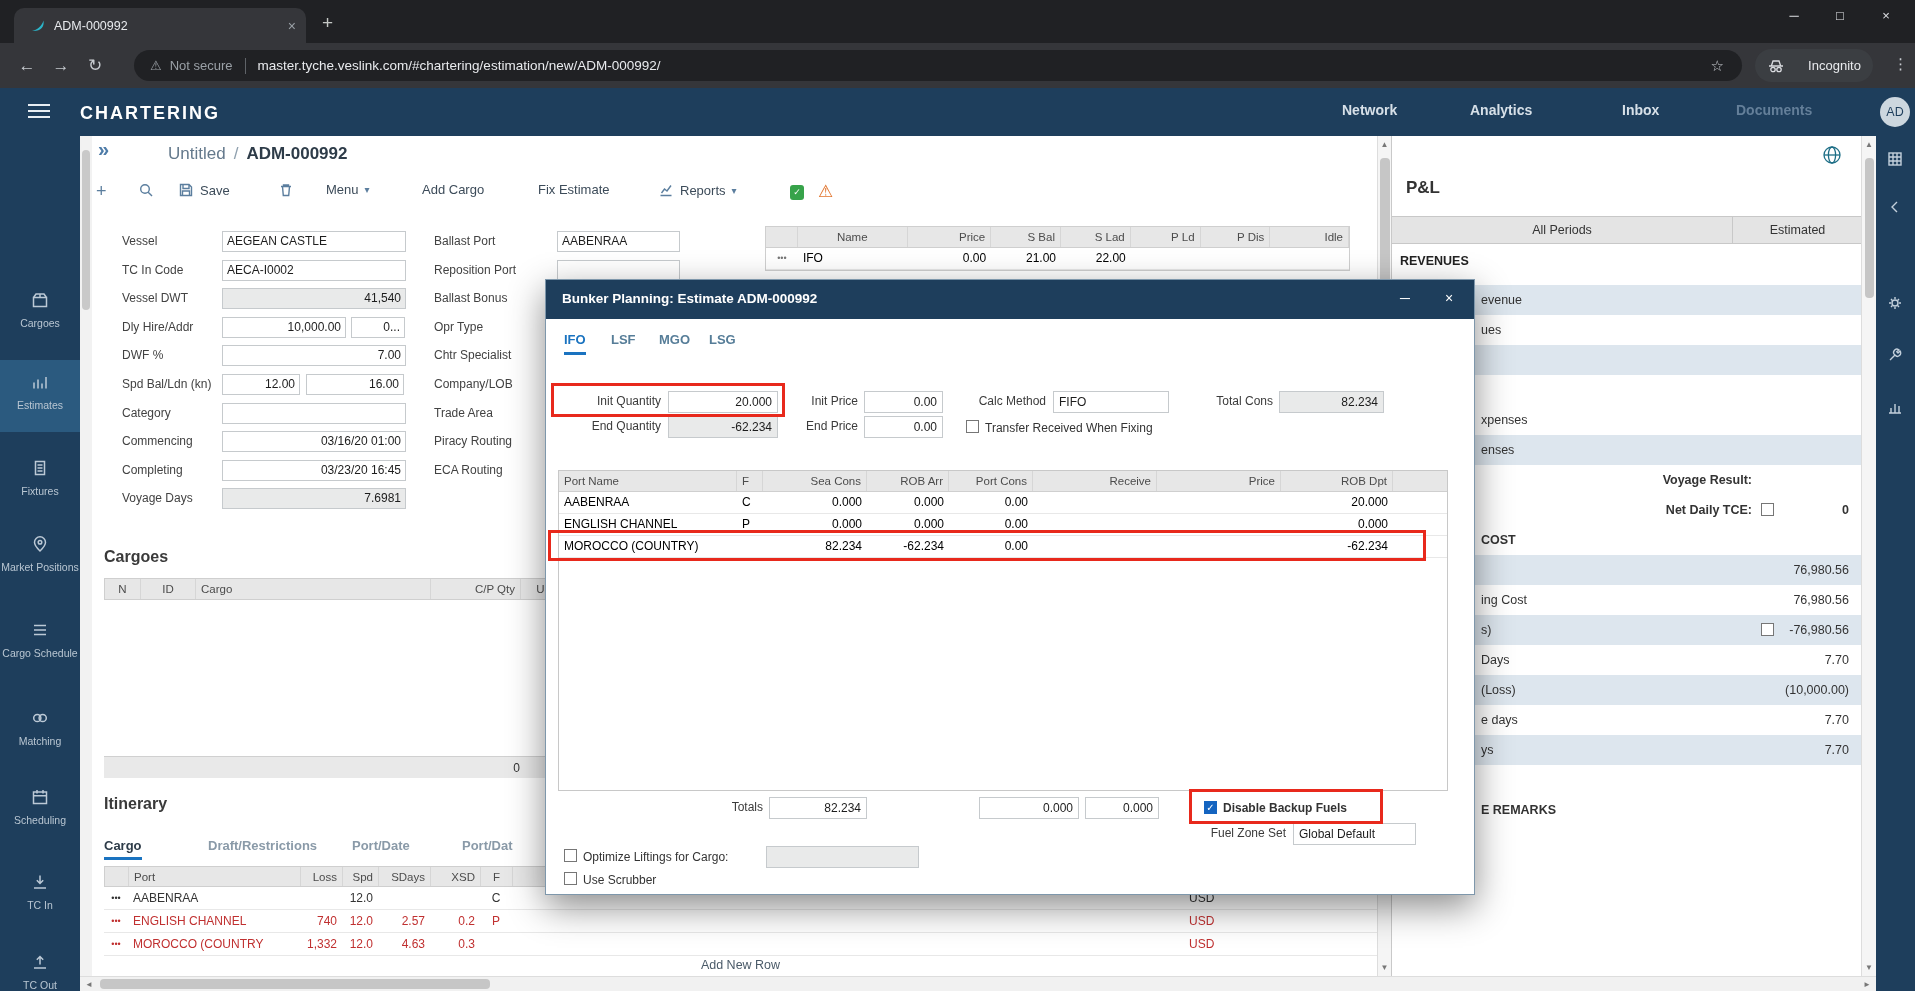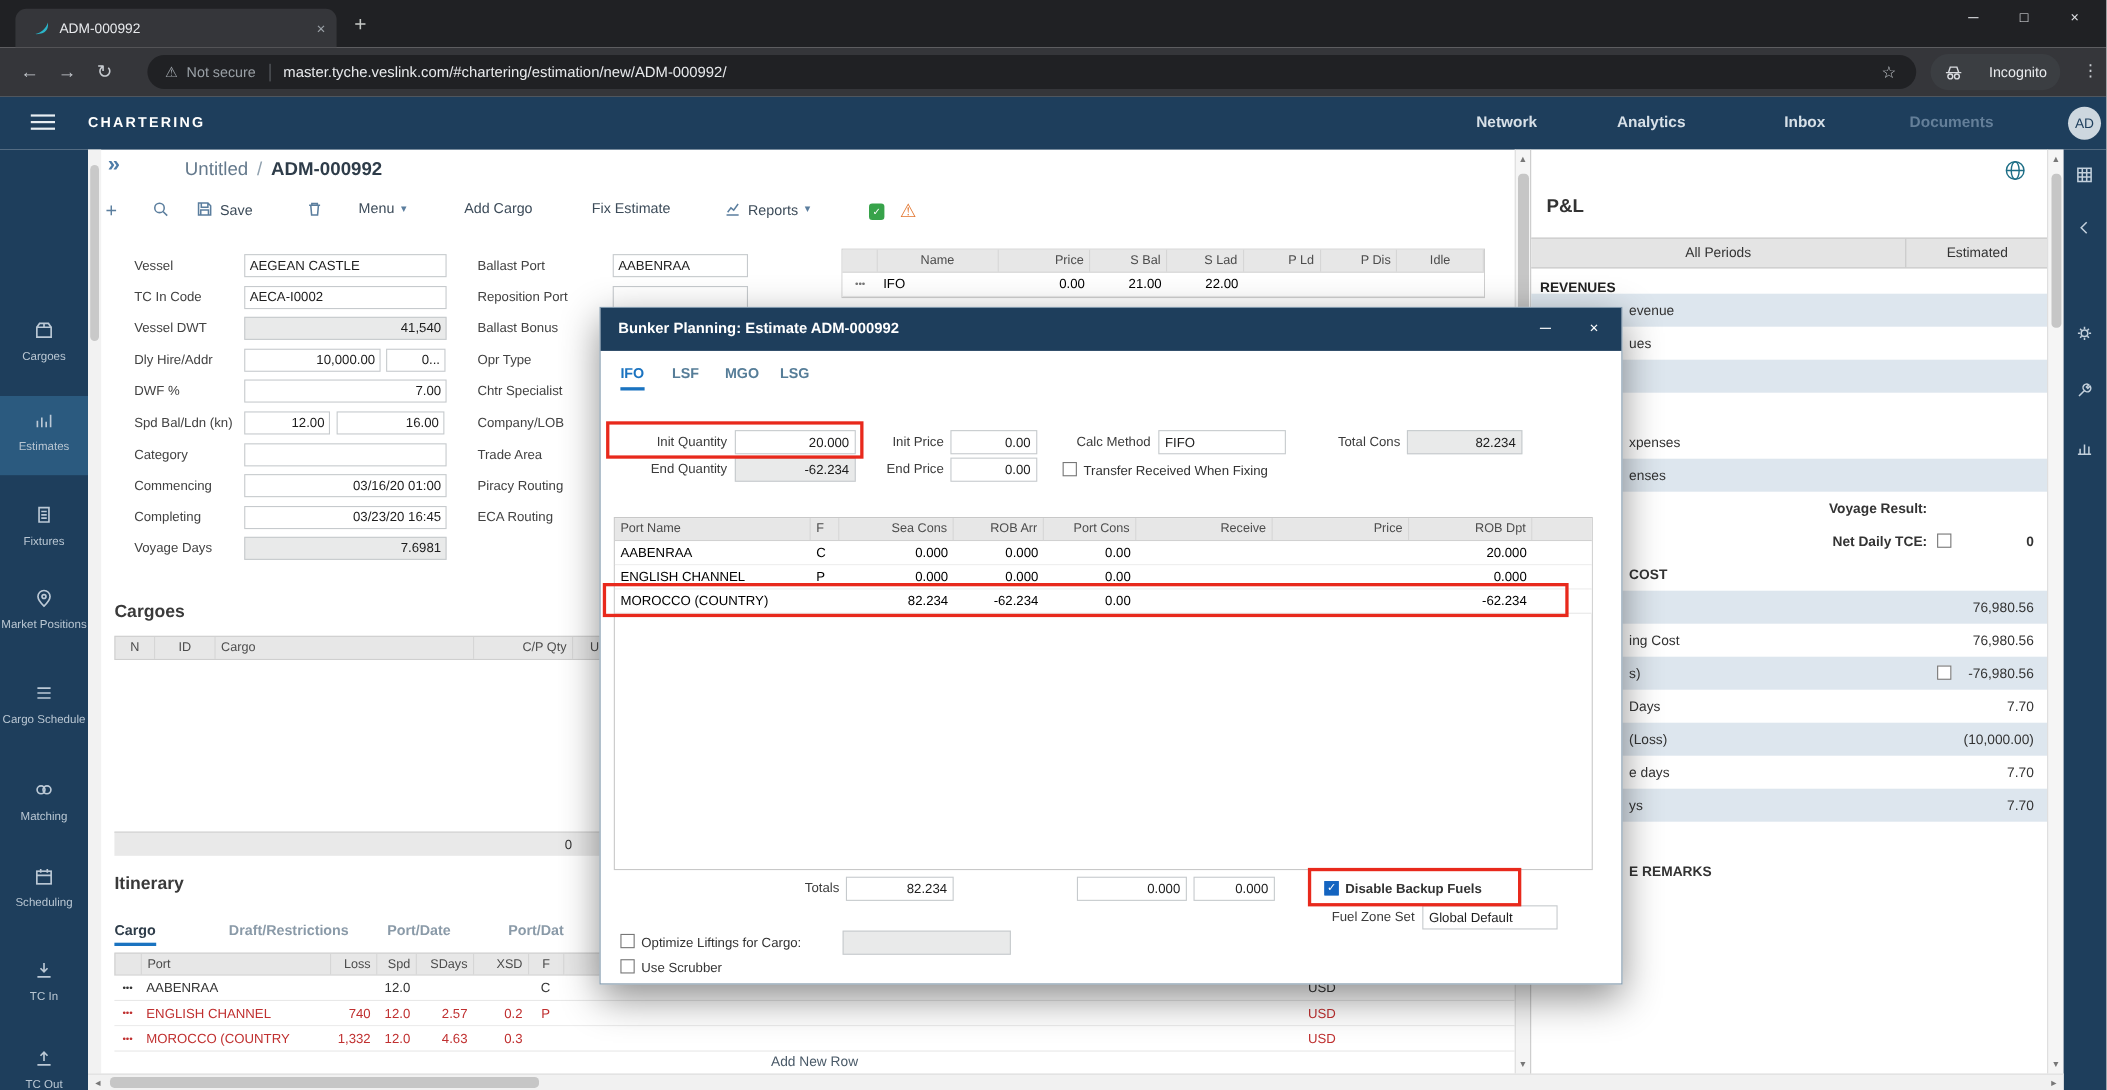--- a/index.html
+++ b/index.html
@@ -23,21 +23,21 @@
   .ob-sep{width:1px;height:16px;background:#5f6368;margin:0 12px}
   #url{font-size:13.5px;color:#e8eaed;white-space:nowrap}
   #star{position:absolute;right:18px;color:#c7cbd0;font-size:15px}
   #incog{position:absolute;left:1755px;top:6px;width:118px;height:33px;border-radius:17px;background:#3b3e42;display:flex;align-items:center;justify-content:center;gap:23px;color:#e8eaed;font-size:13px}
   #browser-menu{position:absolute;left:1893px;top:12px;color:#c7cbd0;font-size:15px}
 
   
   #appheader{position:absolute;left:0;top:88px;width:1915px;height:48px;background:var(--header-navy,#1e3e5c)}
   #hamburger{position:absolute;left:28px;top:16px;width:22px}
   .hb-bar{display:block;height:2px;background:#e8eef3;margin-bottom:4px}
-  #app-title{position:absolute;left:80px;top:15px;color:#fff;font-size:13px;font-weight:700;letter-spacing:2px}
+  #app-title{position:absolute;left:80px;top:15px;color:#fff;font-size:18px;font-weight:700;letter-spacing:2px}
   .hnav{position:absolute;top:14px;color:#d7e0e8;font-size:14px;font-weight:600}
   .hnav.dim{color:#647f99}
   #avatar{position:absolute;left:1880px;top:9px;width:30px;height:30px;border-radius:50%;background:#cdd7df;color:#1e3e5c;font-weight:400;font-size:12.5px;text-align:center;line-height:30px}
 
   
   #sidebar{position:absolute;left:0;top:136px;width:80px;height:855px;background:var(--header-navy,#1e3e5c)}
   .sb-item{position:absolute;left:0;width:80px;text-align:center;padding-top:6px}
   .sb-item.active{background:#2b5a7f;height:72px;padding-top:12px}
   .sb-ic{width:20px;height:20px;stroke:#bcc9d6;fill:none;stroke-width:1.5}
   .sb-lbl{font-size:10.5px;color:#b9c6d2;margin-top:3px;line-height:12px}
@@ -79,21 +79,21 @@
   .grow span{padding:0 5px;white-space:nowrap;overflow:hidden}
   .r{text-align:right}
 
   
   #bsg{position:absolute;left:765px;top:226px;width:585px;border:1px solid #cfcfcf}
   #bsg .ghead{border:none;border-bottom:1px solid #cfcfcf}
   .bsg-head span:nth-of-type(1){width:32px}
   .bsg-head span:nth-of-type(2){width:110px;text-align:center}
   .bsg-head span:nth-of-type(3){width:84px;text-align:right}
   .bsg-head span:nth-of-type(4),.bsg-head span:nth-of-type(5),.bsg-head span:nth-of-type(6),.bsg-head span:nth-of-type(7){width:70px;text-align:right}
-  .bsg-head span:nth-of-type(8){width:79px;text-align:center}
+  .bsg-head span:nth-of-type(8){width:79px;text-align:right}
   .bc1{width:32px;color:#777;font-size:9px;text-align:center}
   .bc2{width:110px}.bc3{width:84px}.bc4,.bc5,.bc6,.bc7{width:70px}.bc8{width:79px}
 
   
   .sect-title{position:absolute;font-size:16px;font-weight:700;color:#3a3a3a}
   .cg-head span:nth-of-type(1){width:36px;text-align:center}
   .cg-head span:nth-of-type(2){width:55px;text-align:center}
   .cg-head span:nth-of-type(3){width:235px}
   .cg-head span:nth-of-type(4){width:90px;text-align:right}
   .cg-head span:nth-of-type(5){width:40px;text-align:center}
@@ -124,21 +124,21 @@
   #hscroll{position:absolute;left:80px;top:976px;width:1796px;height:15px;background:#f1f1f1;border-top:1px solid #ddd}
   #hscroll .sarrow{width:auto}
 
   
   #pnl{position:absolute;left:1391px;top:136px;width:470px;height:855px;background:#fff;border-left:1px solid #c9c9c9}
   #pnl-title{position:absolute;left:14px;top:42px;font-size:17px;font-weight:700;color:#333}
   #globe{position:absolute;left:429px;top:8px}
   #pnl-ph{position:absolute;left:0;top:80px;width:470px;height:28px;display:flex;background:#e4e4e4;border-top:1px solid #c8c8c8;border-bottom:1px solid #c8c8c8;font-size:12.5px;color:#333}
   .ph-cell{text-align:center;line-height:26px}
   #pnl-rev{position:absolute;left:8px;top:118px;font-size:12.5px;font-weight:700;color:#222}
-  #pnl-rows{position:absolute;left:0;top:131px;width:470px}
+  #pnl-rows{position:absolute;left:0;top:149px;width:470px}
   .pnl-row{position:relative;height:30px;line-height:30px;font-size:12.5px;color:#333}
   .pnl-row.stripe{background:var(--stripe-blue,#dde6ee)}
   .pnl-row.bold{font-weight:700}
   .pnl-row .frag{position:absolute;left:89px;white-space:nowrap}
   .pnl-row.right-lbl .frag{left:auto;right:110px}
   .pnl-row .val{position:absolute;right:13px}
   .pnl-cb{display:none;position:absolute;right:88px;top:8px;width:13px;height:13px;border:1px solid #767676;background:#fff}
   .pnl-row.has-cb .pnl-cb{display:block}
 
   

